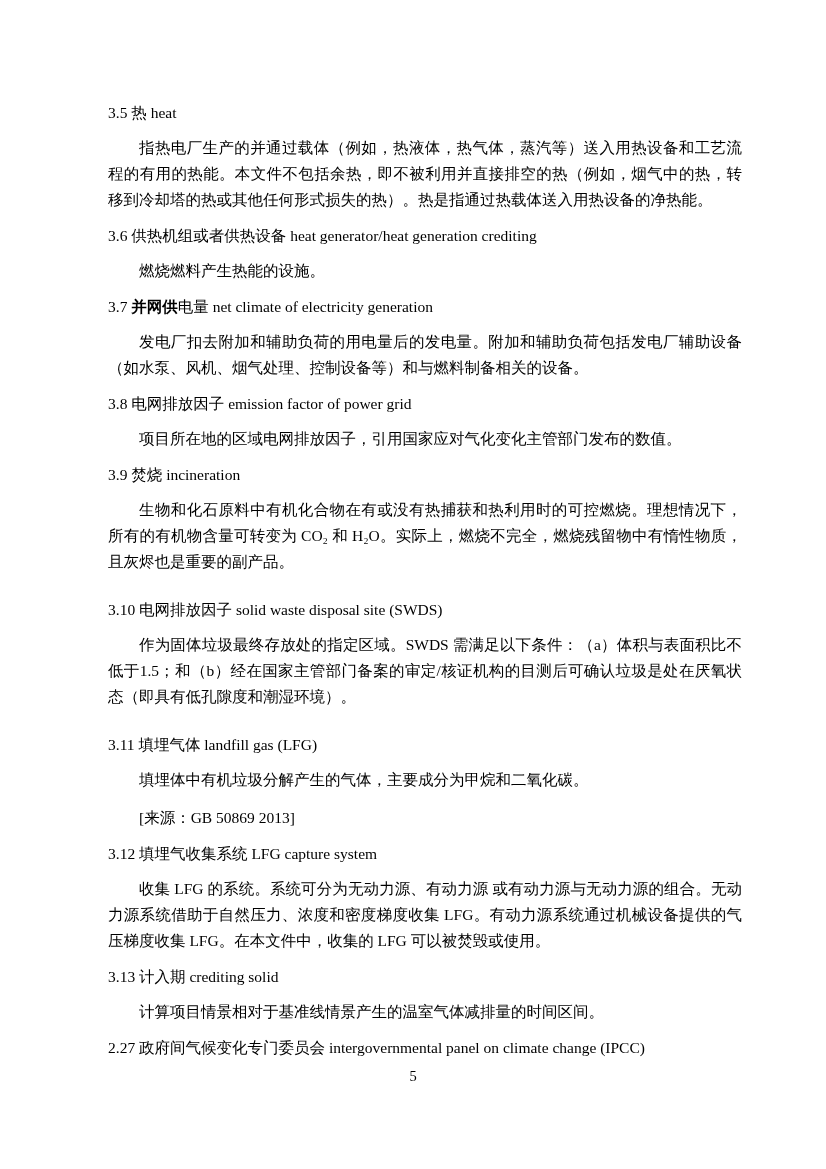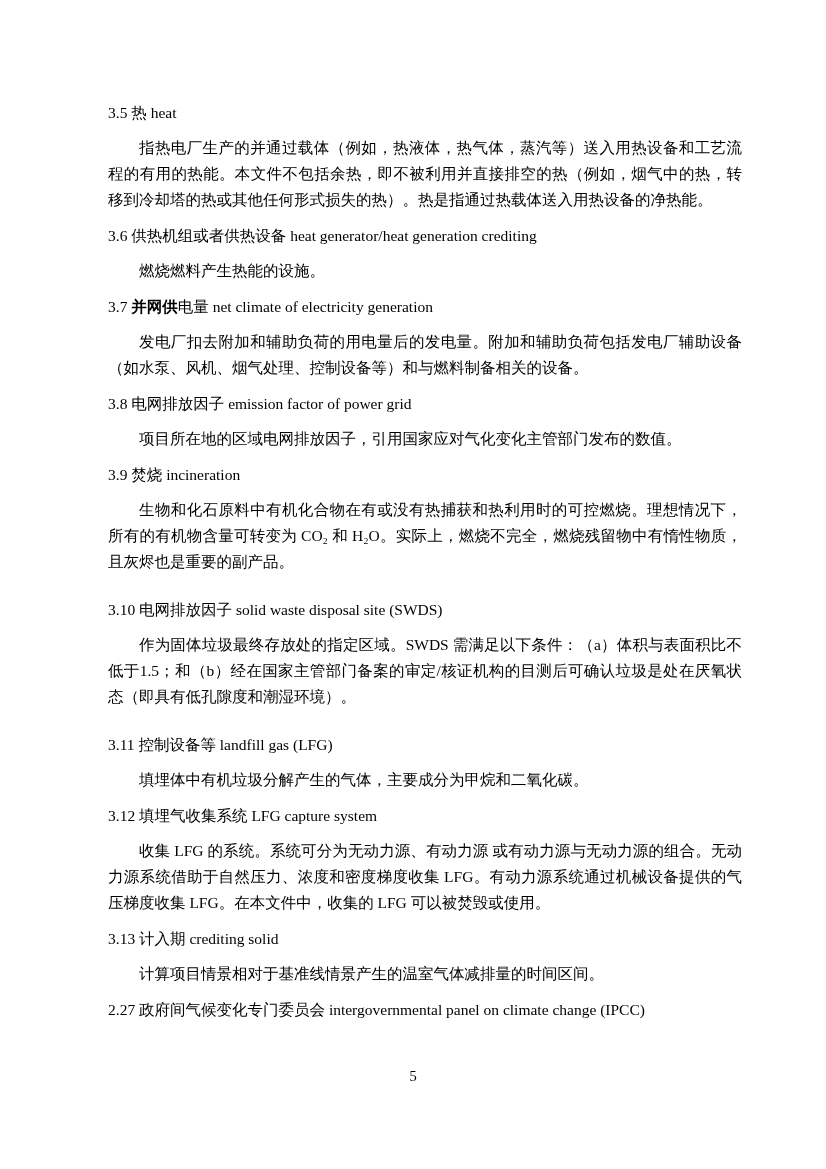--- a/index.html
+++ b/index.html
@@ -80,22 +80,23 @@
     <h2 class="sec-h"><span>3.9</span> <span class="b"></span><span>焚烧</span> <span>incineration</span></h2>
     <p class="para">生物和化石原料中有机化合物在有或没有热捕获和热利用时的可控燃烧。理想情况下，所有的有机物含量可转变为 CO₂ 和 H₂O。实际上，燃烧不完全，燃烧残留物中有惰性物质，且灰烬也是重要的副产品。</p>
   </section>
 
   <section>
     <h2 class="sec-h gap-lg"><span>3.10</span> <span class="b"></span><span>电网排放因子</span> <span>solid waste disposal site (SWDS)</span></h2>
     <p class="para">作为固体垃圾最终存放处的指定区域。SWDS 需满足以下条件：（a）体积与表面积比不低于1.5；和（b）经在国家主管部门备案的审定/核证机构的目测后可确认垃圾是处在厌氧状态（即具有低孔隙度和潮湿环境）。</p>
   </section>
 
   <section>
-    <h2 class="sec-h gap-lg"><span>3.11</span> <span class="b"></span><span>控制设备等</span> <span>landfill gas (LFG)</span></h2>
+    <h2 class="sec-h gap-lg"><span>3.11</span> <span class="b"></span><span>填埋气体</span> <span>landfill gas (LFG)</span></h2>
     <p class="para">填埋体中有机垃圾分解产生的气体，主要成分为甲烷和二氧化碳。</p>
+    <p class="para no-justify">[来源：GB 50869 2013]</p>
   </section>
 
   <section>
     <h2 class="sec-h"><span>3.12</span> <span class="b"></span><span>填埋气收集系统</span> <span>LFG capture system</span></h2>
     <p class="para">收集 LFG 的系统。系统可分为无动力源、有动力源 或有动力源与无动力源的组合。无动力源系统借助于自然压力、浓度和密度梯度收集 LFG。有动力源系统通过机械设备提供的气压梯度收集 LFG。在本文件中，收集的 LFG 可以被焚毁或使用。</p>
   </section>
 
   <section>
     <h2 class="sec-h"><span>3.13</span> <span class="b"></span><span>计入期</span> <span>crediting solid</span></h2>
     <p class="para">计算项目情景相对于基准线情景产生的温室气体减排量的时间区间。</p>

